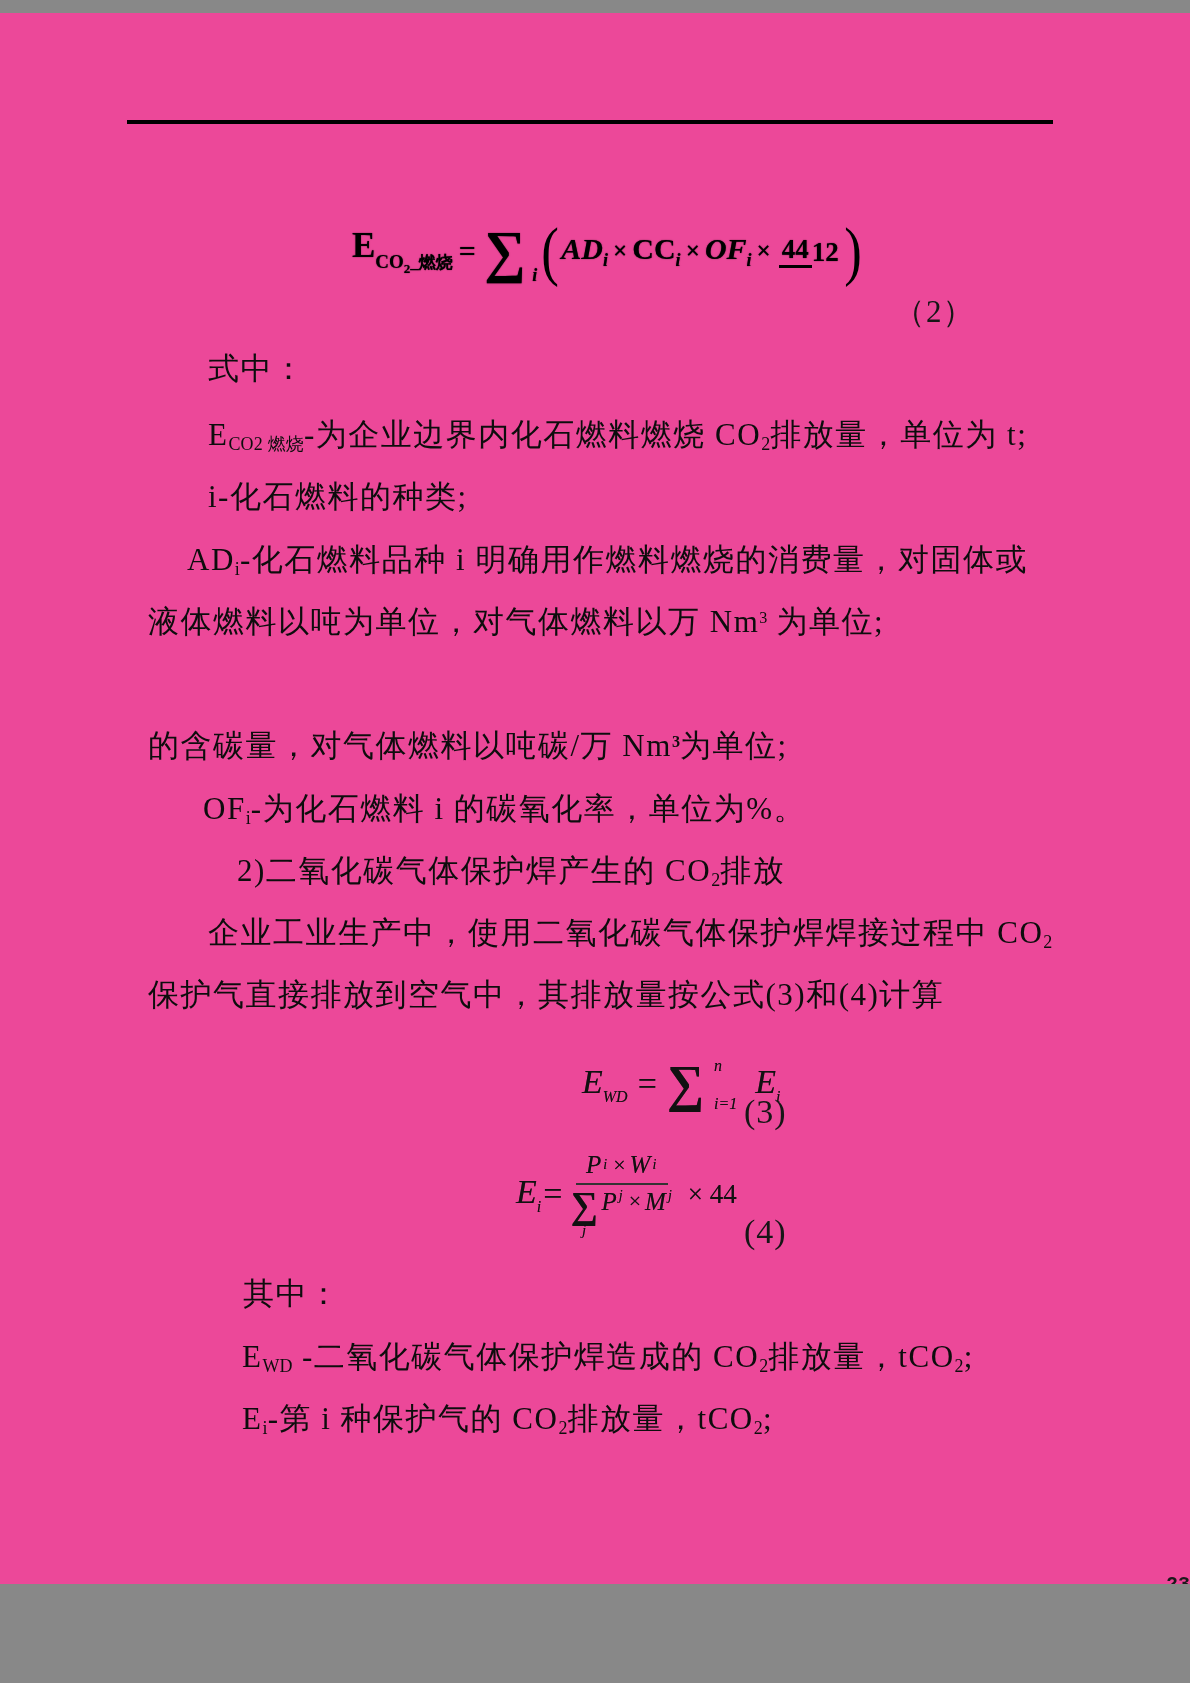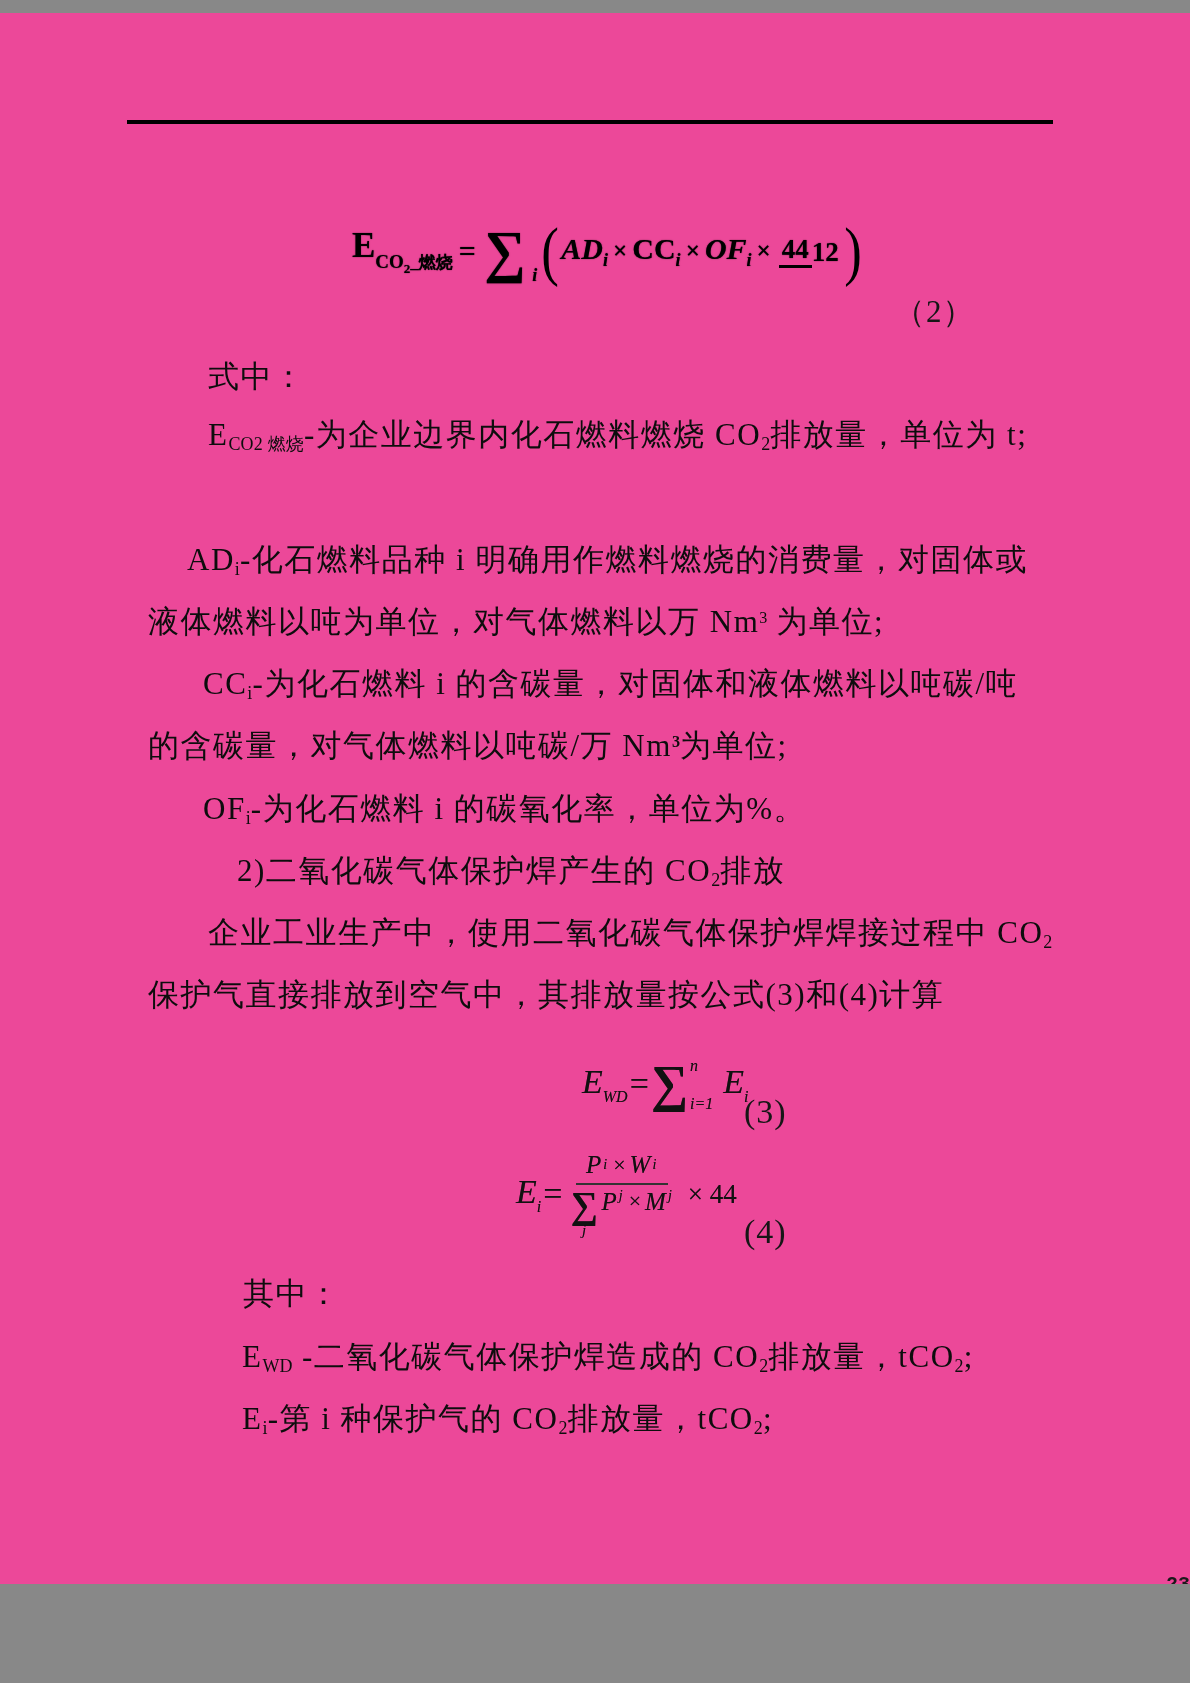--- a/index.html
+++ b/index.html
@@ -52,21 +52,21 @@
   .bp { font-size:66px; font-weight:400; line-height:0.8; display:inline-block; transform:scaleX(0.8); text-shadow:none; }
   .trm { font-size:30px; font-weight:700; }
   .it { font-style:italic; }
   .upr { font-style:normal; }
   .ts { font-size:18px; font-weight:700; font-style:italic; vertical-align:-0.4em; }
   .xx { font-size:25px; font-weight:700; margin:0 5px; }
   .fr2 { display:inline-flex; flex-direction:row; align-items:center; font-size:27px; font-weight:700; line-height:1.05; margin:0 3px; }
   .fr2 .n { border-bottom:3px solid #000; padding:0 3px 1px; }
   .fr2 .d { padding-top:1px;text-align:center; }
   
-  .f3 { text-shadow:0 0 0.6px rgba(0,0,0,0.5); }
+  .f3 { text-shadow:0 0 0.6px rgba(0,0,0,0.5);gap:8px; }
   .f3-e { font-size:34px; font-style:italic; }
   .f3-sub { font-size:16px; font-style:italic; vertical-align:-0.55em; letter-spacing:0; }
   .f3-eq { font-size:34px; margin:0 2px; }
   .f3-sg { font-size:52px; font-weight:700; line-height:0.85; }
   .limits { display:inline-flex; flex-direction:column; justify-content:space-between; height:54px; font-size:16px; font-style:italic; line-height:1; padding:2px 0 0 2px; margin-right:10px; }
   .limits .lt { align-self:flex-start; }
   .limits .lb { align-self:flex-start; }
   
   .f4 { text-shadow:0 0 0.6px rgba(0,0,0,0.5); }
   .fr4 { display:inline-flex; flex-direction:column; align-items:center; margin:0 6px; }
@@ -105,30 +105,30 @@
     <span class="trm"><span class="it">OF</span><span class="ts">i</span></span>
     <span class="xx">×</span>
     <span class="fr2">
         <span class="n">44</span>
         <span class="d">12</span>
       </span>
     <span class="bp">)</span>
   </div>
   <div class="f-label" style="left:894px; top:278px; font-size:31px;">（2）</div>
 
-  <div class="line" style="left:208px; top:345px;">式中：</div>
+  <div class="line" style="left:208px; top:337px;">式中：</div>
 
   <div class="line" style="left:208px; top:403px;"><span>E</span><span class="sb">CO2 燃烧</span><span>-为企业边界内化石燃料燃烧 CO</span><span class="sb">2</span><span>排放量，单位为 t;</span></div>
 
+  <div class="line" style="left:208px; top:465px;">i-化石燃料的种类;</div>
 
   <div class="line" style="left:187px; top:528px;"><span>AD</span><span class="sb">i</span><span>-化石燃料品种 i 明确用作燃料燃烧的消费量，对固体或</span></div>
 
   <div class="line" style="left:148px; top:590px;"><span>液体燃料以吨为单位，对气体燃料以万 Nm</span><span class="sp">3</span><span> 为单位;</span></div>
 
-  <div class="line" style="left:203px; top:652px;"><span>CC</span><span class="sb">i</span><span>-为化石燃料 i 的含碳量，对固体和液体燃料以吨碳/吨</span></div>
 
   <div class="line" style="left:148px; top:714px;"><span>的含碳量，对气体燃料以吨碳/万 Nm</span><span class="sp sp-b">3</span><span>为单位;</span></div>
 
   <div class="line" style="left:203px; top:777px;"><span>OF</span><span class="sb">i</span><span>-为化石燃料 i 的碳氧化率，单位为%。</span></div>
 
   <div class="line" style="left:237px; top:839px;"><span>2)二氧化碳气体保护焊产生的 CO</span><span class="sb">2</span><span>排放</span></div>
 
   <div class="line" style="left:208px; top:901px;"><span>企业工业生产中，使用二氧化碳气体保护焊焊接过程中 CO</span><span class="sb">2</span></div>
 
   <div class="line" style="left:148px; top:963px;">保护气直接排放到空气中，其排放量按公式(3)和(4)计算</div>

